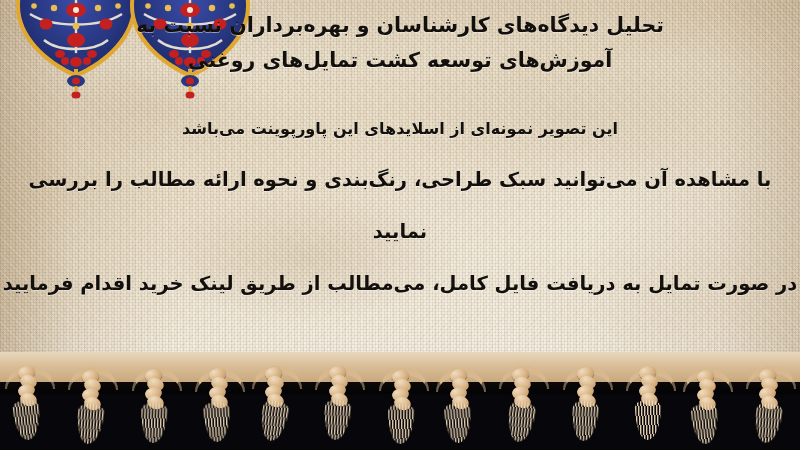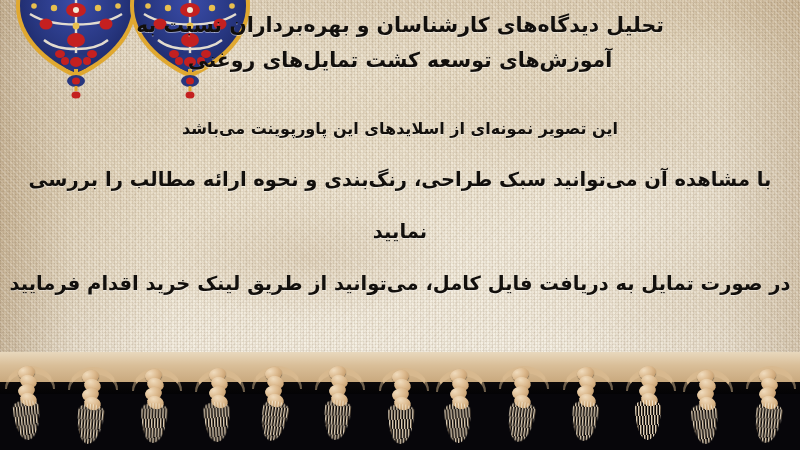--- a/index.html
+++ b/index.html
@@ -247,21 +247,21 @@
 
   <div class="title">
     <div>تحلیل دیدگاه‌های کارشناسان و بهره‌برداران نسبت به</div>
     <div>آموزش‌های توسعه کشت تمایل‌های روغنی</div>
   </div>
 
   <div class="body-block">
     <div class="line1">این تصویر نمونه‌ای از اسلایدهای این پاورپوینت می‌باشد</div>
     <div class="spacer"></div>
     <div class="line2">با مشاهده آن می‌توانید سبک طراحی، رنگ‌بندی و نحوه ارائه مطالب را بررسی نمایید</div>
-    <div class="line3">در صورت تمایل به دریافت فایل کامل، می‌توانید از طریق لینک خرید اقدام فرمایید</div>
+    <div class="line3">در صورت تمایل به دریافت فایل کامل، می‌مطالب از طریق لینک خرید اقدام فرمایید</div>
   </div>
 
   <div class="blackband"></div>
   <div class="fringe-shadow"></div>
   <div class="fringe-band"></div>
   <div id="fringe">
       <div class="arc" style="left: 4.76923px; top: 366px;"></div>
       <div class="tassel" style="left: 10.7692px; top: 366px;">
         <div class="knotcol">
           <div class="knot" style="left: 0px; top: 0px; transform: rotate(-12deg);"></div>

